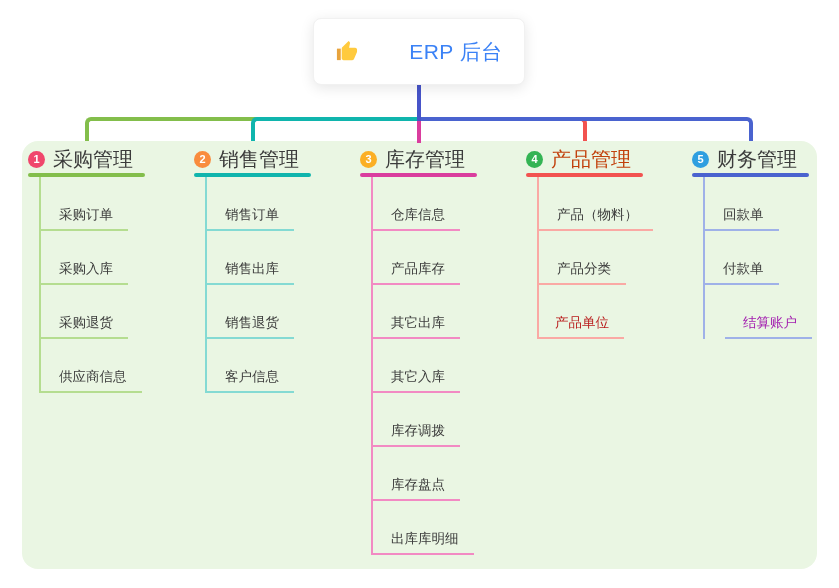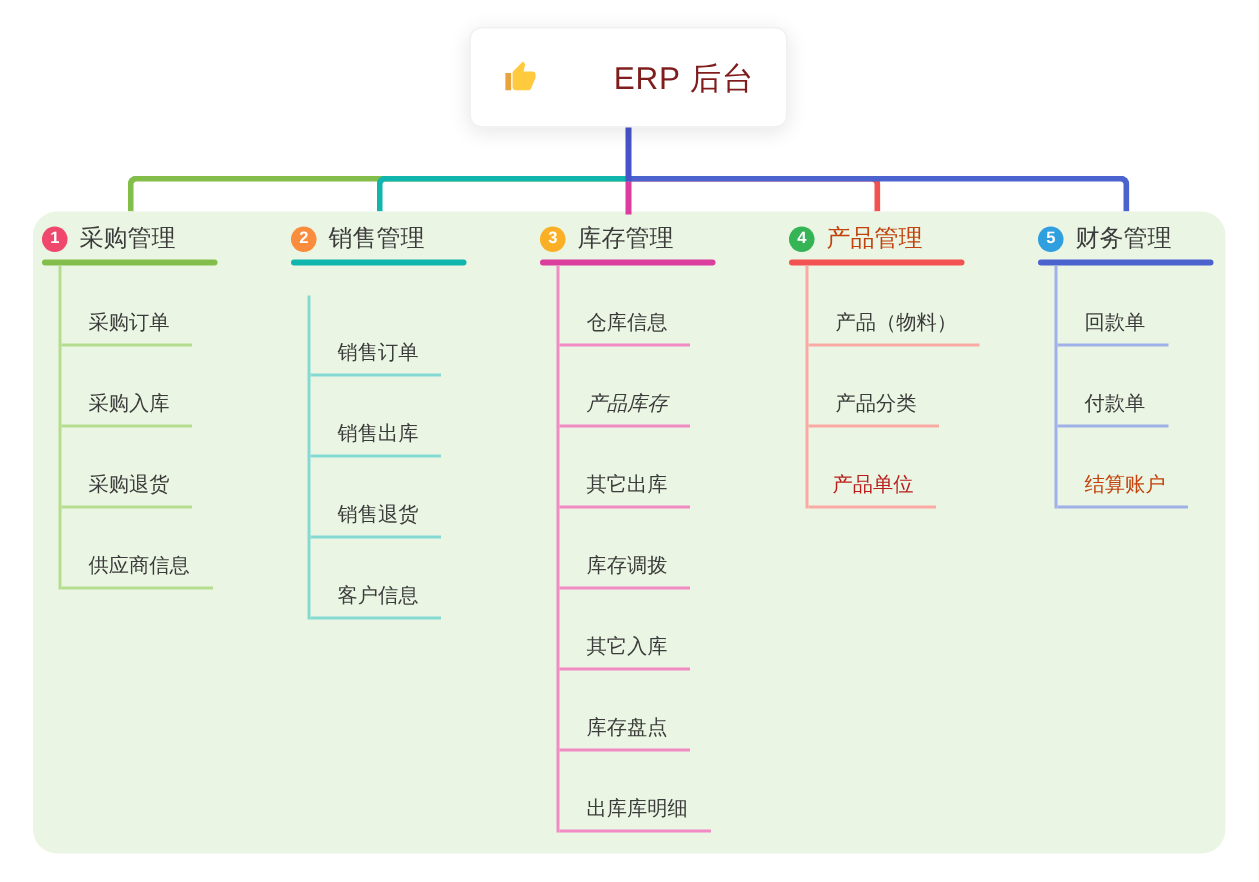--- a/index.html
+++ b/index.html
@@ -14,35 +14,35 @@
     border-radius:16px;
   }
   
   .root-card{
     position:absolute;left:313px;top:18px;width:210px;height:65px;
     background:#ffffff;border:1px solid #f1f1f1;border-radius:8px;
     box-shadow:0 3px 14px rgba(0,0,0,.10);
     display:flex;align-items:center;justify-content:center;gap:10px;
     z-index:30;
   }
-  .root-title{font-size:21px;color:#7f1d1d;font-weight:500;letter-spacing:.5px;margin-left:41px;}
+  .root-title{font-size:21px;color:#3b82f6;font-weight:500;letter-spacing:.5px;margin-left:41px;}
   .thumb-icon{width:23px;height:23px;display:block;}
   
   .stem{position:absolute;left:416.5px;top:82px;width:4px;height:39px;z-index:20;}
   
   .elbow{position:absolute;top:117px;height:24px;box-sizing:border-box;}
   .drop3{position:absolute;top:121px;width:4px;height:22px;}
   
   .column{position:absolute;width:117px;z-index:15;}
   .branch-header{display:flex;align-items:center;gap:8px;height:21px;cursor:default;}
   .badge{
     width:17px;height:17px;border-radius:50%;flex:0 0 auto;
     color:#fff;font-size:11px;font-weight:700;line-height:17px;text-align:center;
   }
-  .branch-label{font-size:16px;color:#3b3b3b;white-space:nowrap;}
+  .branch-label{font-size:20px;color:#3b3b3b;white-space:nowrap;}
   .branch-underline{height:4px;border-radius:2px;margin-top:3px;}
   ul.children{
     list-style:none;margin:0 0 0 11px;padding:0;
     border-left:2px solid transparent;width:max-content;
   }
   ul.children li{
     box-sizing:border-box;height:54px;width:max-content;
     border-bottom:2px solid transparent;
     display:flex;align-items:flex-end;
     padding:0 15px 5px 18px;
@@ -85,39 +85,39 @@
         <li style="border-bottom-color: rgb(181, 221, 144); color: rgb(59, 59, 59);">采购退货</li>
         <li style="border-bottom-color: rgb(181, 221, 144); color: rgb(59, 59, 59);">供应商信息</li>
       </ul>
     </div>
     <div class="column" style="left: 194px; top: 149px;">
       <div class="branch-header">
         <span class="badge" style="background: rgb(249, 140, 61);">2</span>
         <span class="branch-label" style="color: rgb(59, 59, 59);">销售管理</span>
       </div>
       <div class="branch-underline" style="background: rgb(16, 181, 173);"></div>
-      <ul class="children" style="border-left-color: rgb(132, 218, 211); margin-top: 20px;">
+      <ul class="children" style="border-left-color: rgb(132, 218, 211);">
         <li style="border-bottom-color: rgb(132, 218, 211); color: rgb(59, 59, 59);">销售订单</li>
         <li style="border-bottom-color: rgb(132, 218, 211); color: rgb(59, 59, 59);">销售出库</li>
         <li style="border-bottom-color: rgb(132, 218, 211); color: rgb(59, 59, 59);">销售退货</li>
         <li style="border-bottom-color: rgb(132, 218, 211); color: rgb(59, 59, 59);">客户信息</li>
       </ul>
     </div>
     <div class="column" style="left: 360px; top: 149px;">
       <div class="branch-header">
         <span class="badge" style="background: rgb(251, 175, 36);">3</span>
         <span class="branch-label" style="color: rgb(59, 59, 59);">库存管理</span>
       </div>
       <div class="branch-underline" style="background: rgb(218, 61, 158);"></div>
       <ul class="children" style="border-left-color: rgb(242, 138, 195);">
         <li style="border-bottom-color: rgb(242, 138, 195); color: rgb(59, 59, 59);">仓库信息</li>
-        <li style="border-bottom-color: rgb(242, 138, 195); color: rgb(59, 59, 59); font-style: italic;">产品库存</li>
+        <li style="border-bottom-color: rgb(242, 138, 195); color: rgb(59, 59, 59);">产品库存</li>
         <li style="border-bottom-color: rgb(242, 138, 195); color: rgb(59, 59, 59);">其它出库</li>
+        <li style="border-bottom-color: rgb(242, 138, 195); color: rgb(59, 59, 59);">其它入库</li>
         <li style="border-bottom-color: rgb(242, 138, 195); color: rgb(59, 59, 59);">库存调拨</li>
-        <li style="border-bottom-color: rgb(242, 138, 195); color: rgb(59, 59, 59);">其它入库</li>
         <li style="border-bottom-color: rgb(242, 138, 195); color: rgb(59, 59, 59);">库存盘点</li>
         <li style="border-bottom-color: rgb(242, 138, 195); color: rgb(59, 59, 59);">出库库明细</li>
       </ul>
     </div>
     <div class="column" style="left: 526px; top: 149px;">
       <div class="branch-header">
         <span class="badge" style="background: rgb(52, 180, 84);">4</span>
         <span class="branch-label" style="color: #c2410c;">产品管理</span>
       </div>
       <div class="branch-underline" style="background: rgb(242, 83, 80);"></div>
@@ -129,16 +129,16 @@
     </div>
     <div class="column" style="left: 692px; top: 149px;">
       <div class="branch-header">
         <span class="badge" style="background: rgb(47, 159, 224);">5</span>
         <span class="branch-label" style="color: rgb(59, 59, 59); text-align: right;">财务管理</span>
       </div>
       <div class="branch-underline" style="background: rgb(74, 99, 207);"></div>
       <ul class="children" style="border-left-color: rgb(159, 177, 232);">
         <li style="border-bottom-color: rgb(159, 177, 232); color: rgb(59, 59, 59);">回款单</li>
         <li style="border-bottom-color: rgb(159, 177, 232); color: rgb(59, 59, 59);">付款单</li>
-        <li style="border-bottom-color: rgb(159, 177, 232); color: #c2410c;">结算账户</li>
+        <li style="border-bottom-color: rgb(159, 177, 232); color: #a21caf; margin-left: 20px;">结算账户</li>
       </ul>
     </div>
   </div>
 
 </body></html>

